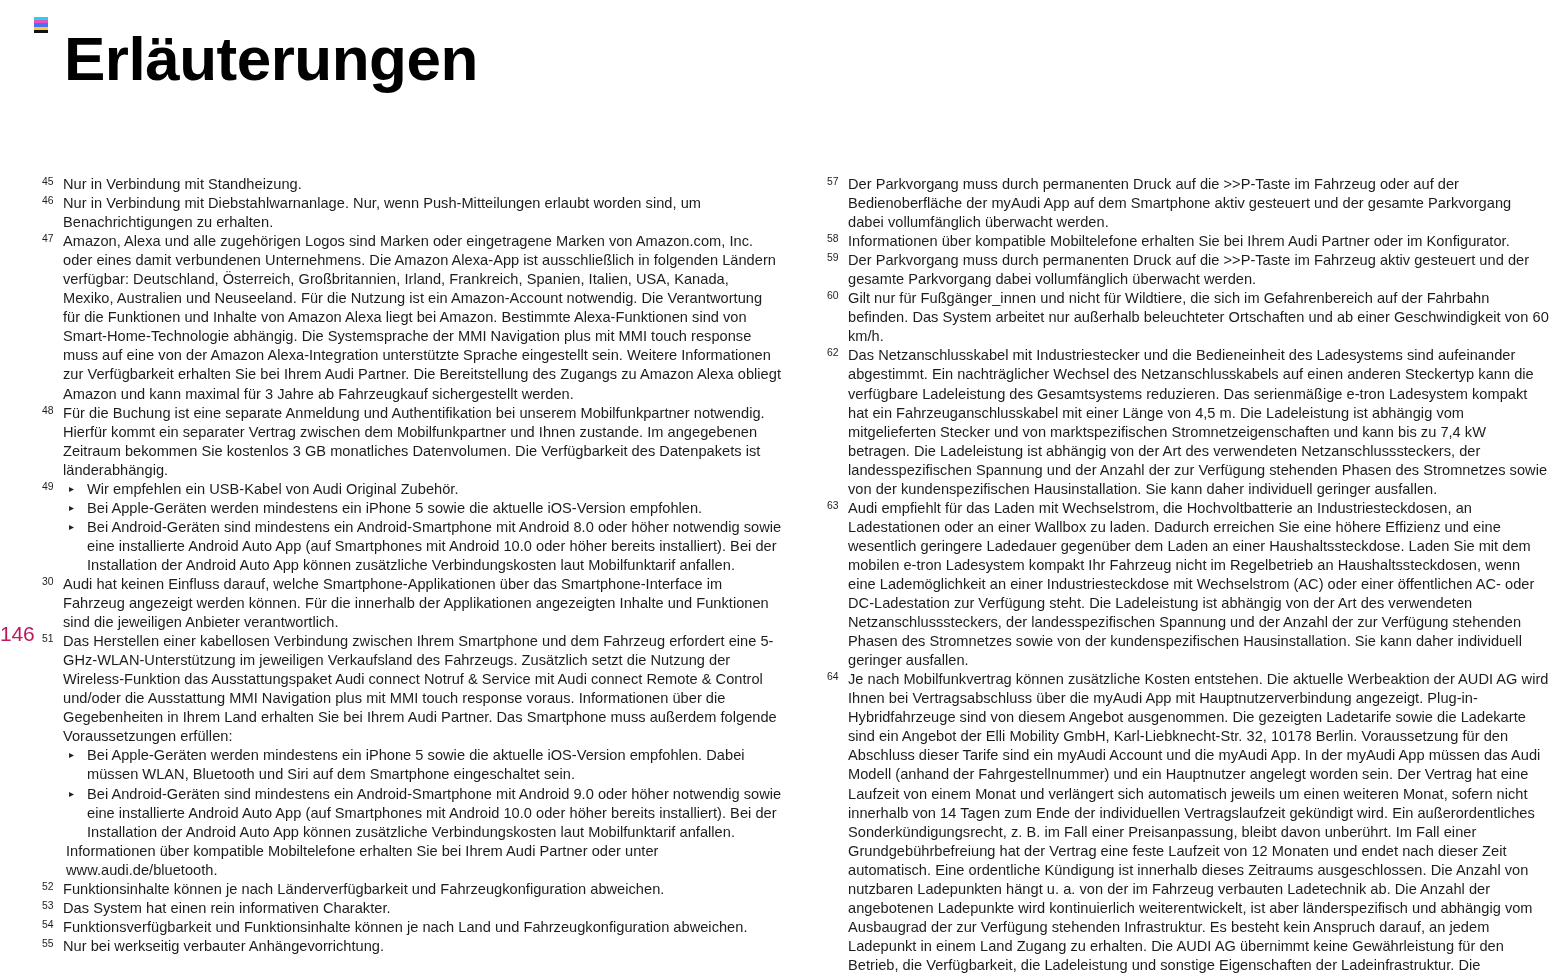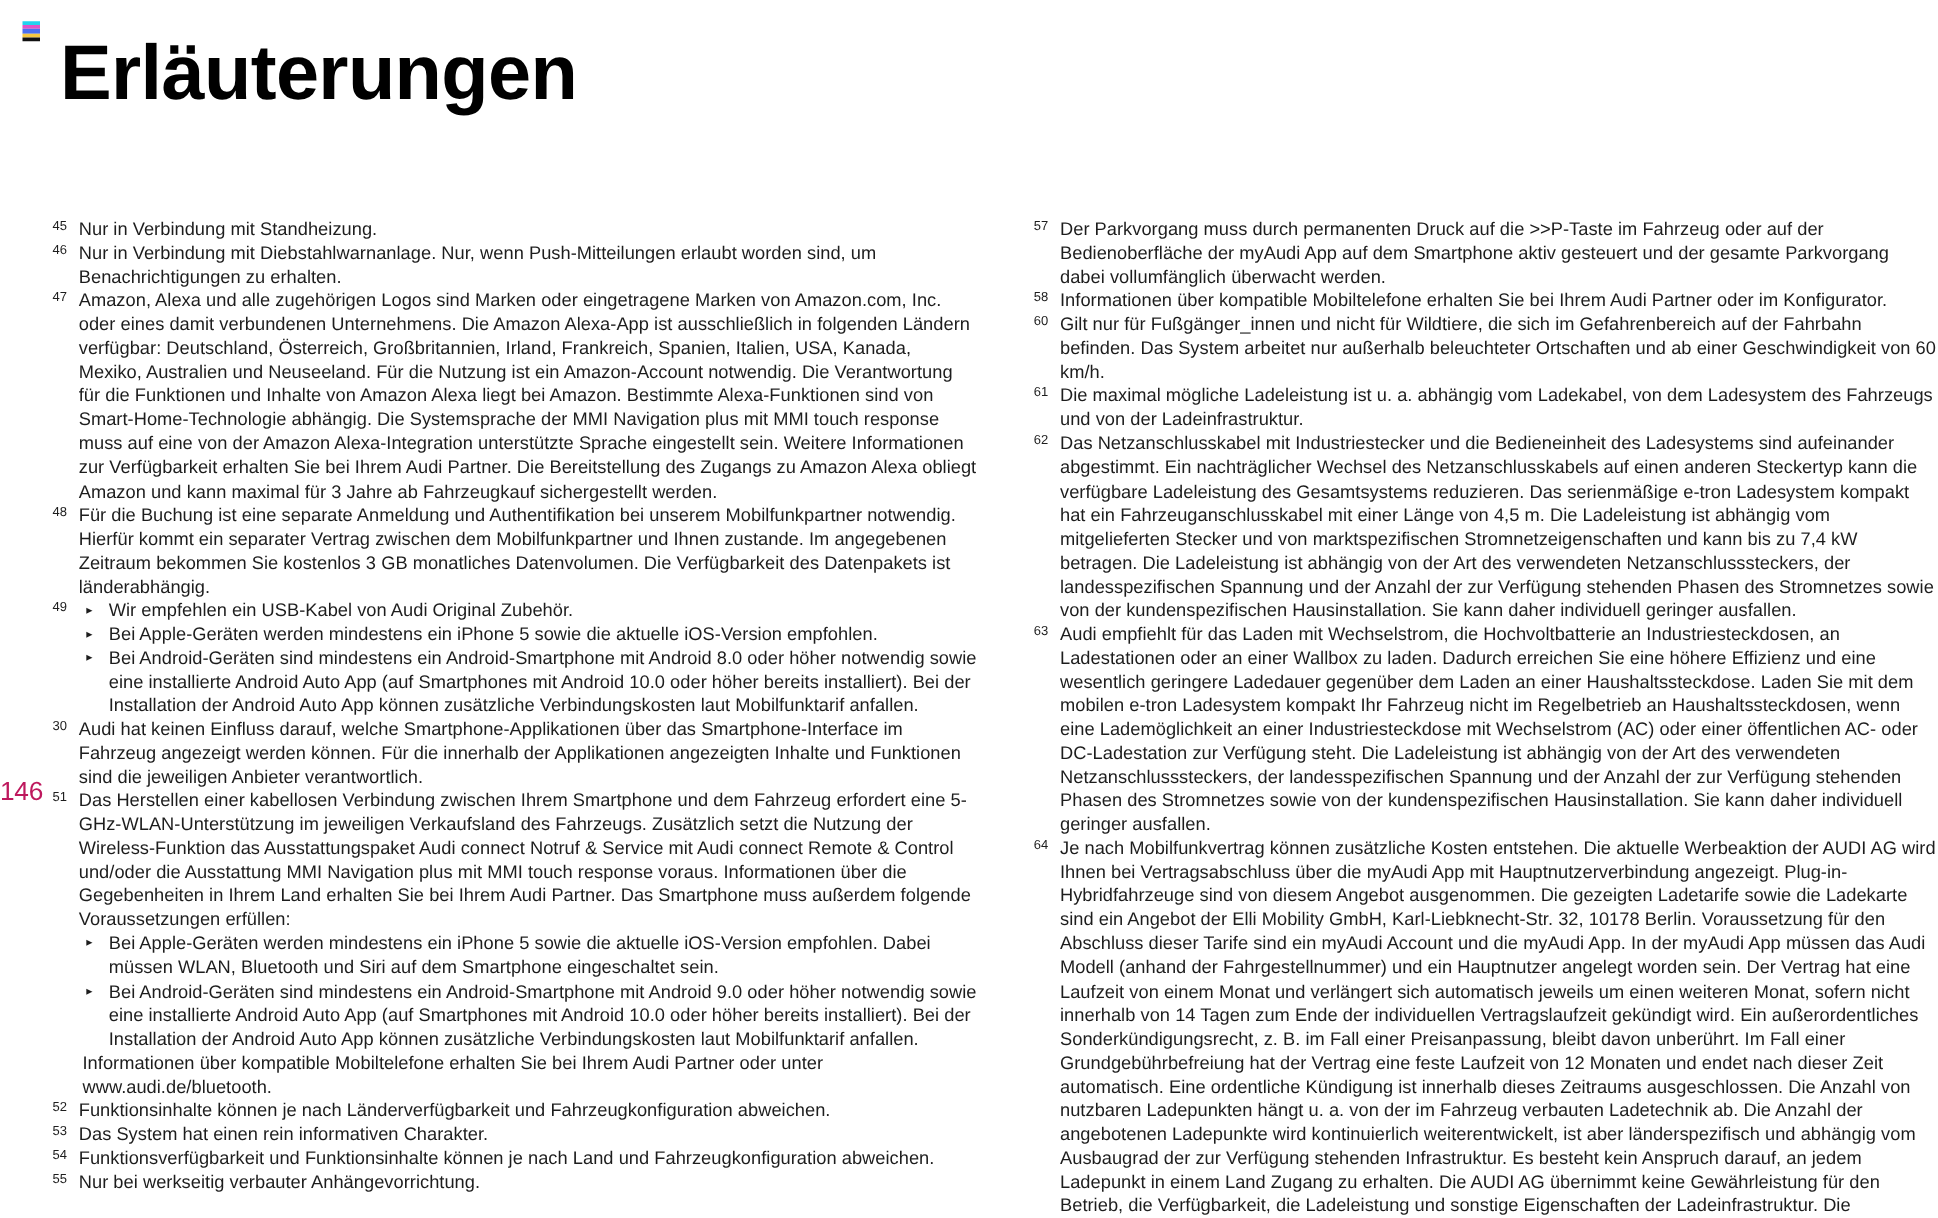--- a/index.html
+++ b/index.html
@@ -13,21 +13,21 @@
     position: relative;
     overflow: hidden;
     font-family: "Liberation Sans", sans-serif;
     color: #1a1a1a;
   }
 
   
   .page-header {
     position: absolute;
     top: 0;
-    left: 0;
+    left: 16px;
     width: 1254px;
     height: 60px;
   }
   .reg-mark {
     position: absolute;
     left: 18px;
     top: 17px;
     width: 14px;
     height: 16px;
     display: flex;
@@ -206,28 +206,28 @@
   <div class="col col-right" id="col-right">
       <div class="fn">
         <sup class="fn-num">57</sup>
         <span class="fn-text">Der Parkvorgang muss durch permanenten Druck auf die &gt;&gt;P-Taste im Fahrzeug oder auf der Bedienoberfläche der myAudi App auf dem Smartphone aktiv gesteuert und der gesamte Parkvorgang dabei vollumfänglich überwacht werden.</span>
       </div>
       <div class="fn">
         <sup class="fn-num">58</sup>
         <span class="fn-text">Informationen über kompatible Mobiltelefone erhalten Sie bei Ihrem Audi Partner oder im Konfigurator.</span>
       </div>
       <div class="fn">
+        <sup class="fn-num">59</sup>
+        <span class="fn-text">Der Parkvorgang muss durch permanenten Druck auf die &gt;&gt;P-Taste im Fahrzeug aktiv gesteuert und der gesamte Parkvorgang dabei vollumfänglich überwacht werden.</span>
+      </div>
+      <div class="fn">
         <sup class="fn-num">60</sup>
         <span class="fn-text">Gilt nur für Fußgänger_innen und nicht für Wildtiere, die sich im Gefahrenbereich auf der Fahrbahn befinden. Das System arbeitet nur außerhalb beleuchteter Ortschaften und ab einer Geschwindigkeit von 60 km/h.</span>
       </div>
       <div class="fn">
-        <sup class="fn-num">61</sup>
-        <span class="fn-text">Die maximal mögliche Ladeleistung ist u. a. abhängig vom Ladekabel, von dem Ladesystem des Fahrzeugs und von der Ladeinfrastruktur.</span>
-      </div>
-      <div class="fn">
         <sup class="fn-num">62</sup>
         <span class="fn-text">Das Netzanschlusskabel mit Industriestecker und die Bedieneinheit des Ladesystems sind aufeinander abgestimmt. Ein nachträglicher Wechsel des Netzanschlusskabels auf einen anderen Steckertyp kann die verfügbare Ladeleistung des Gesamtsystems reduzieren. Das serienmäßige e-tron Ladesystem kompakt hat ein Fahrzeuganschlusskabel mit einer Länge von 4,5 m. Die Ladeleistung ist abhängig vom mitgelieferten Stecker und von marktspezifischen Stromnetzeigenschaften und kann bis zu 7,4 kW betragen. Die Ladeleistung ist abhängig von der Art des verwendeten Netzanschlusssteckers, der landesspezifischen Spannung und der Anzahl der zur Verfügung stehenden Phasen des Stromnetzes sowie von der kundenspezifischen Hausinstallation. Sie kann daher individuell geringer ausfallen.</span>
       </div>
       <div class="fn">
         <sup class="fn-num">63</sup>
         <span class="fn-text">Audi empfiehlt für das Laden mit Wechselstrom, die Hochvoltbatterie an Industriesteckdosen, an Ladestationen oder an einer Wallbox zu laden. Dadurch erreichen Sie eine höhere Effizienz und eine wesentlich geringere Ladedauer gegenüber dem Laden an einer Haushaltssteckdose. Laden Sie mit dem mobilen e-tron Ladesystem kompakt Ihr Fahrzeug nicht im Regelbetrieb an Haushaltssteckdosen, wenn eine Lademöglichkeit an einer Industriesteckdose mit Wechselstrom (AC) oder einer öffentlichen AC- oder DC-Ladestation zur Verfügung steht. Die Ladeleistung ist abhängig von der Art des verwendeten Netzanschlusssteckers, der landesspezifischen Spannung und der Anzahl der zur Verfügung stehenden Phasen des Stromnetzes sowie von der kundenspezifischen Hausinstallation. Sie kann daher individuell geringer ausfallen.</span>
       </div>
       <div class="fn">
         <sup class="fn-num">64</sup>
         <span class="fn-text">Je nach Mobilfunkvertrag können zusätzliche Kosten entstehen. Die aktuelle Werbeaktion der AUDI AG wird Ihnen bei Vertragsabschluss über die myAudi App mit Hauptnutzerverbindung angezeigt. Plug-in-Hybridfahrzeuge sind von diesem Angebot ausgenommen. Die gezeigten Ladetarife sowie die Ladekarte sind ein Angebot der Elli Mobility GmbH, Karl-Liebknecht-Str. 32, 10178 Berlin. Voraussetzung für den Abschluss dieser Tarife sind ein myAudi Account und die myAudi App. In der myAudi App müssen das Audi Modell (anhand der Fahrgestellnummer) und ein Hauptnutzer angelegt worden sein. Der Vertrag hat eine Laufzeit von einem Monat und verlängert sich automatisch jeweils um einen weiteren Monat, sofern nicht innerhalb von 14 Tagen zum Ende der individuellen Vertragslaufzeit gekündigt wird. Ein außerordentliches Sonderkündigungsrecht, z. B. im Fall einer Preisanpassung, bleibt davon unberührt. Im Fall einer Grundgebührbefreiung hat der Vertrag eine feste Laufzeit von 12 Monaten und endet nach dieser Zeit automatisch. Eine ordentliche Kündigung ist innerhalb dieses Zeitraums ausgeschlossen. Die Anzahl von nutzbaren Ladepunkten hängt u. a. von der im Fahrzeug verbauten Ladetechnik ab. Die Anzahl der angebotenen Ladepunkte wird kontinuierlich weiterentwickelt, ist aber länderspezifisch und abhängig vom Ausbaugrad der zur Verfügung stehenden Infrastruktur. Es besteht kein Anspruch darauf, an jedem Ladepunkt in einem Land Zugang zu erhalten. Die AUDI AG übernimmt keine Gewährleistung für den Betrieb, die Verfügbarkeit, die Ladeleistung und sonstige Eigenschaften der Ladeinfrastruktur. Die Standortinformation über die Anzahl der Ladepunkte wird regelmäßig aktualisiert, ein Anspruch auf Vollständigkeit besteht nicht. Die Authentifizierung mittels myAudi App (QR-Code auf dem Ladepunkt) erfordert eine aktive Funk- und Internetverbindung. Nicht jede Authentifizierungsmethode steht an allen Ladepunkten zur Verfügung. Preise innerhalb einzelner europäischer Länder sind vereinheitlicht, können aber vom Preis in</span>

